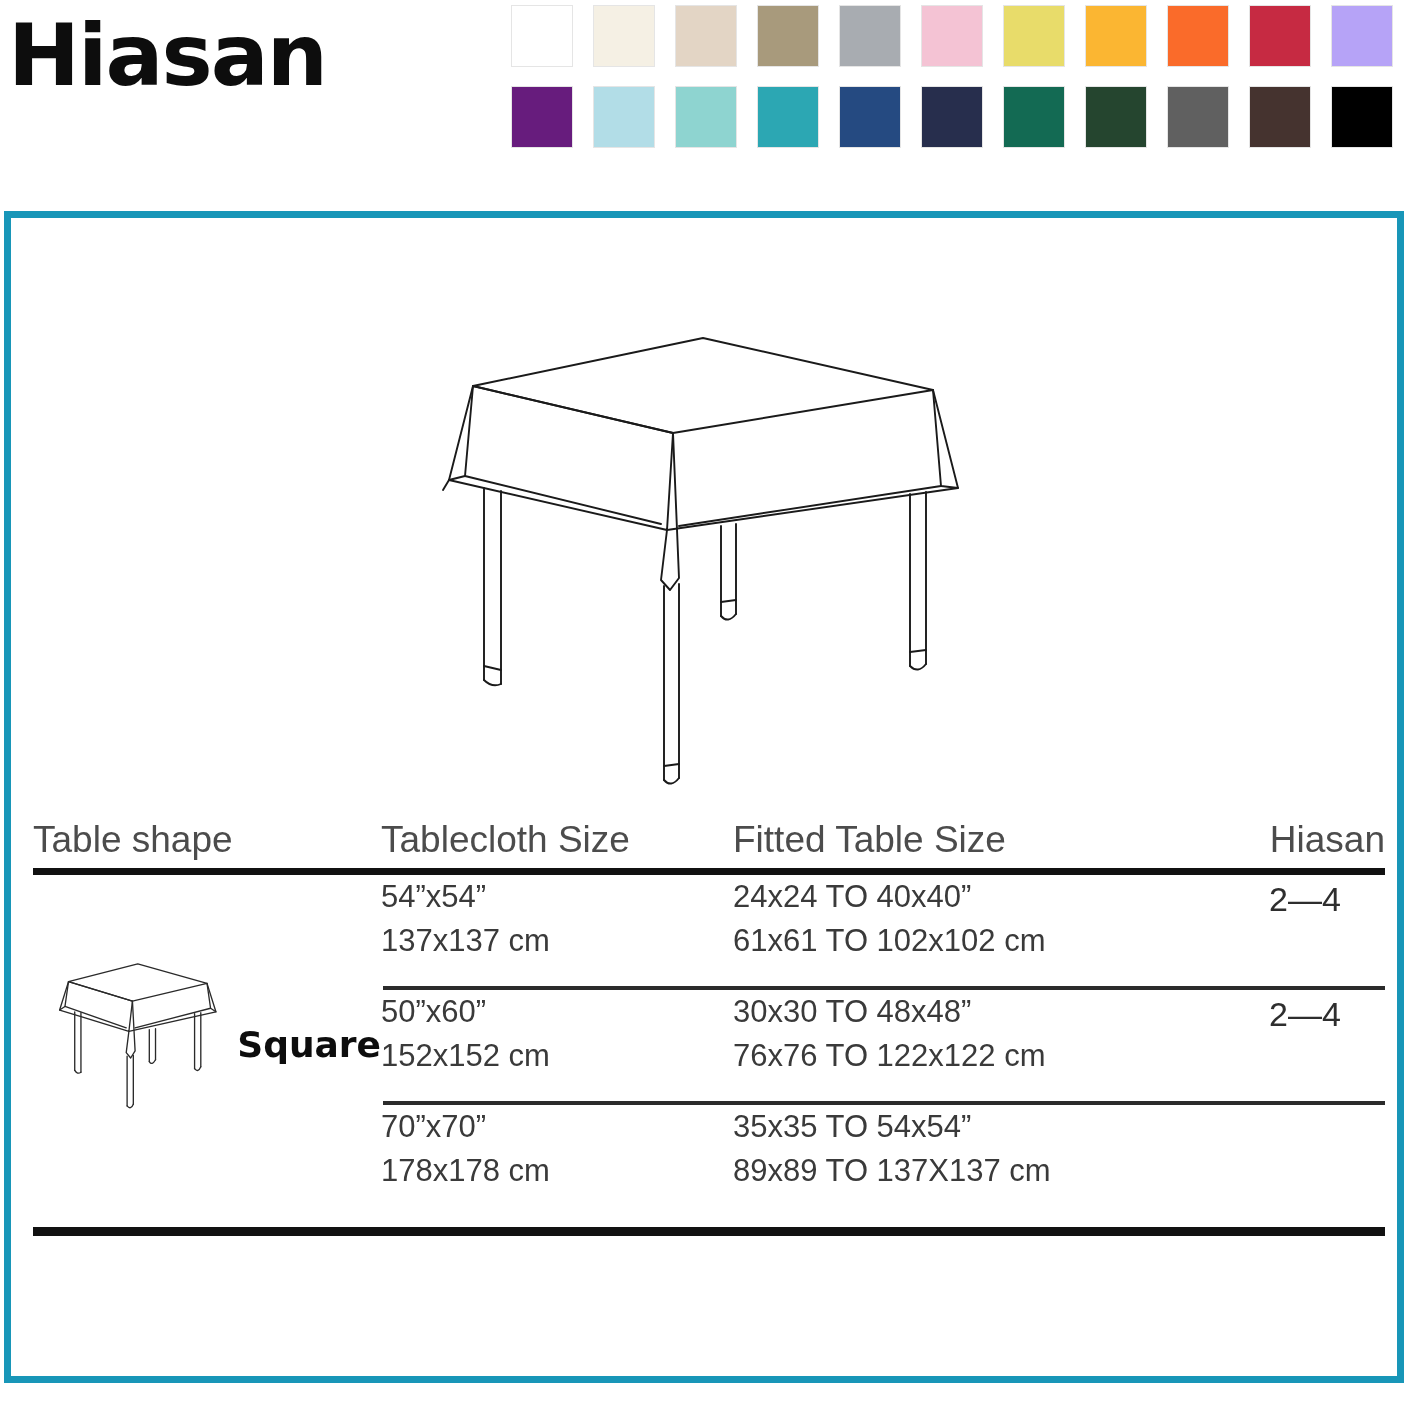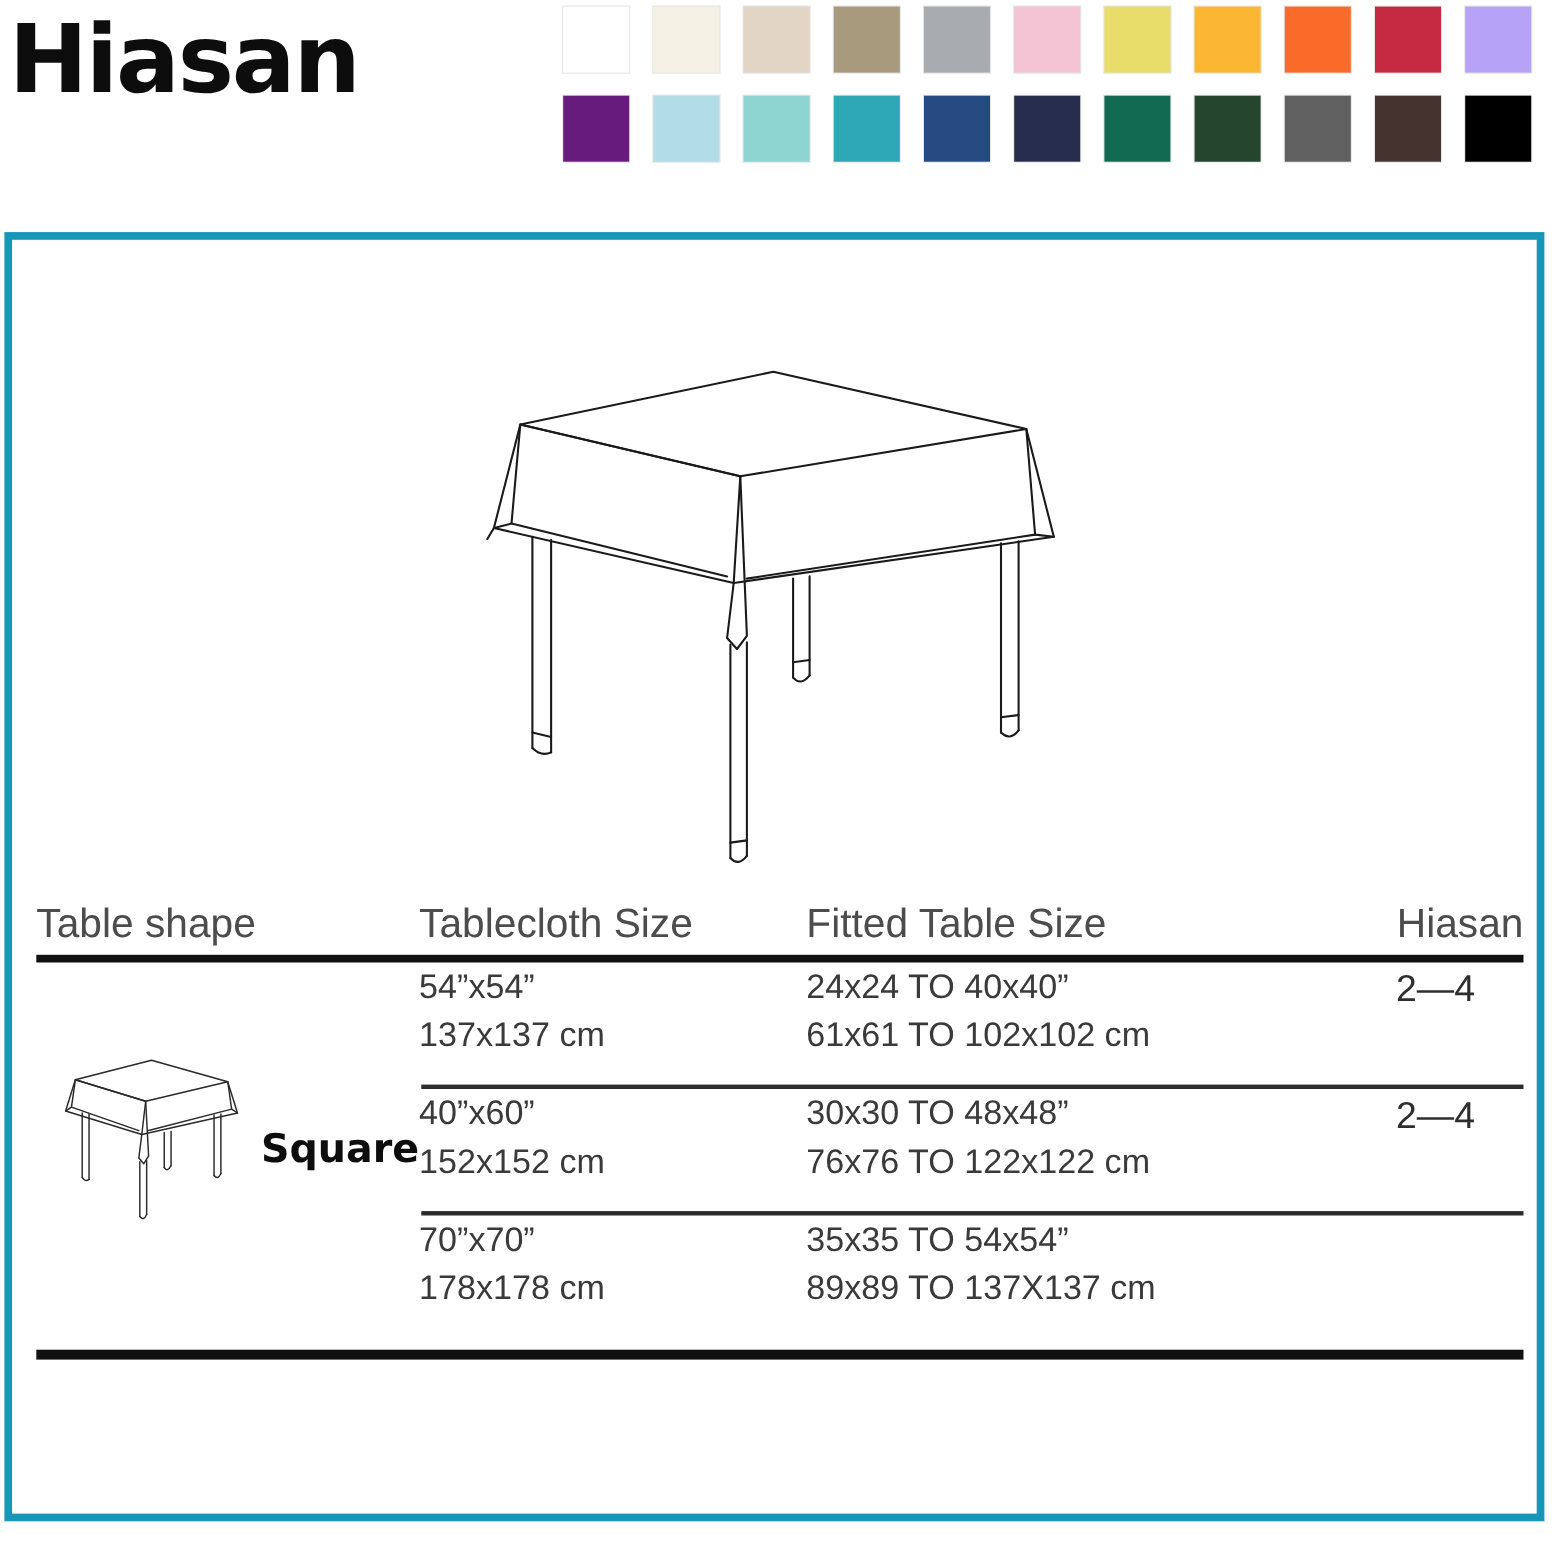--- a/index.html
+++ b/index.html
@@ -297,21 +297,21 @@
           <span class="cell-line">61x61 TO 102x102 cm</span>
         </div>
         <div class="td seat">2—4</div>
       </div>
 
       <div class="rule-thin"></div>
 
       <div class="t-row">
         <div class="spacer-shape"></div>
         <div class="td col-cloth">
-          <span class="cell-line">40”x60”</span>
+          <span class="cell-line">50”x60”</span>
           <span class="cell-line">152x152 cm</span>
         </div>
         <div class="td col-fitted">
           <span class="cell-line">30x30 TO 48x48”</span>
           <span class="cell-line">76x76 TO 122x122 cm</span>
         </div>
         <div class="td seat">2—4</div>
       </div>
 
       <div class="rule-thin"></div>

